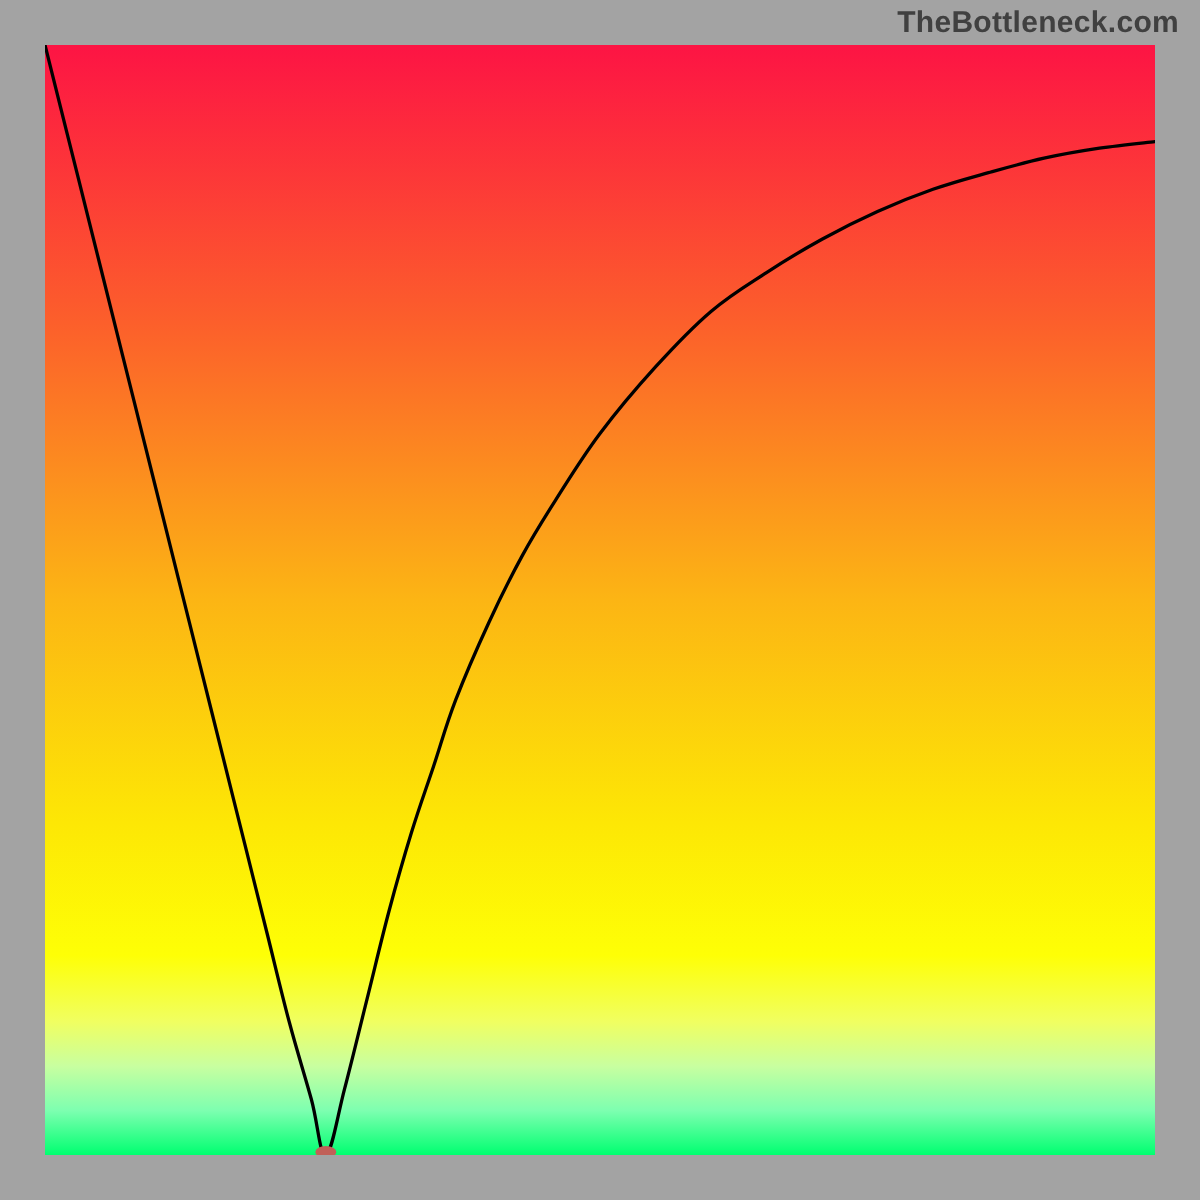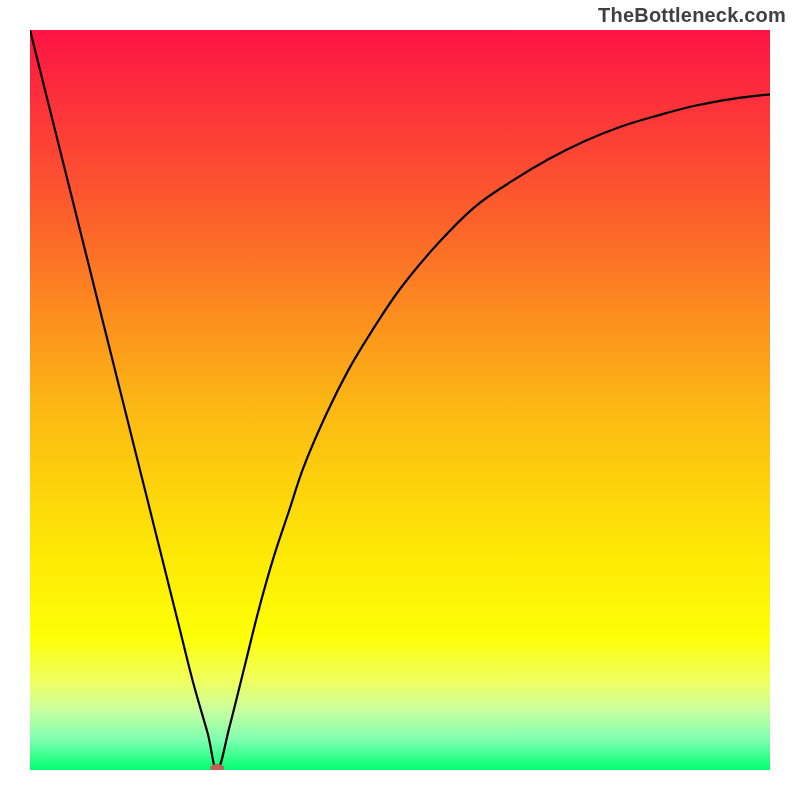--- a/index.html
+++ b/index.html
@@ -10,21 +10,21 @@
     background: #000;
     overflow: hidden;
     font-family: Arial, Helvetica, sans-serif;
   }
   .frame {
     position: absolute;
     left: 0;
     top: 0;
     width: 800px;
     height: 800px;
-    background: #ffffff;
+    background: #a3a3a3;
   }
   .plot-area {
     position: absolute;
     left: 30px;
     top: 30px;
     width: 740px;
     height: 740px;
     overflow: hidden;
   }
   .gradient {

